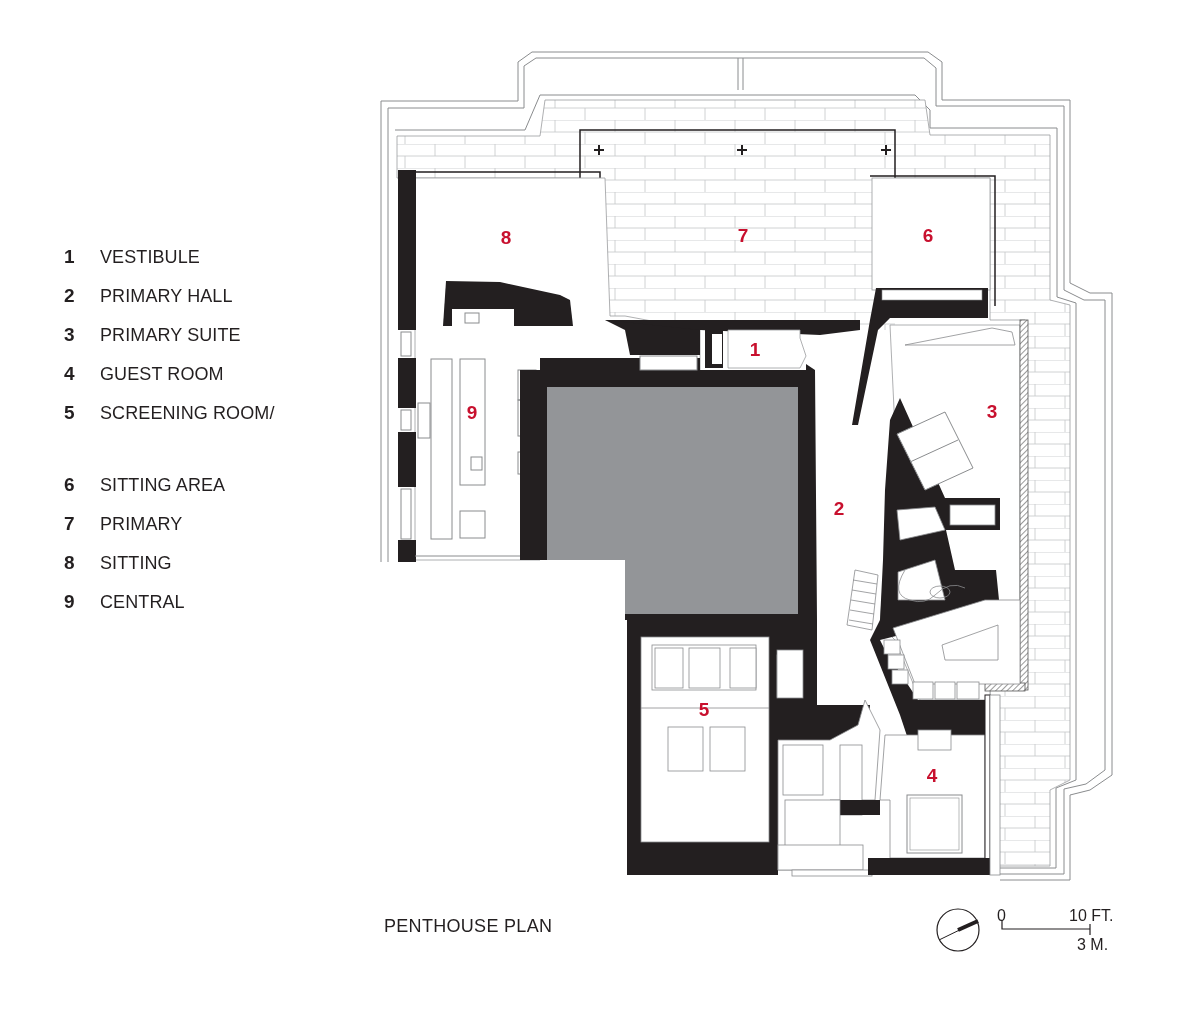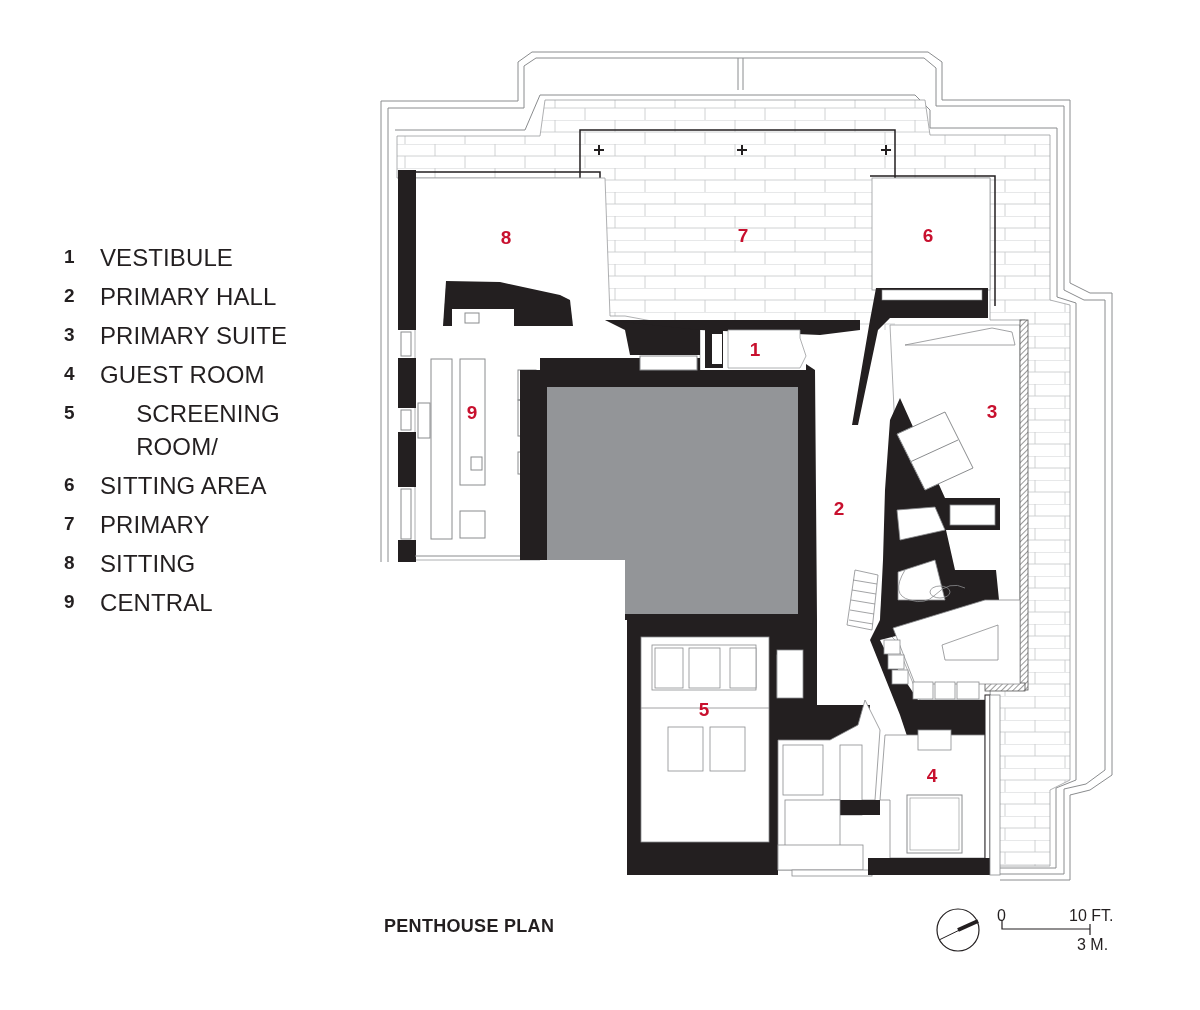--- a/index.html
+++ b/index.html
@@ -2,23 +2,23 @@
 <html><head>
 <meta charset="utf-8">
 <style>
   html, body { margin:0; padding:0; background:#ffffff; }
   body { width:1200px; height:1010px; position:relative; overflow:hidden;
          font-family:"Liberation Sans", "DejaVu Sans", sans-serif; color:#231f20; }
   .legend { position:absolute; left:64px; top:244px; width:260px; }
   .legend-item { display:flex; align-items:flex-start; height:39px; }
   .legend-item.tall { height:72px; }
   .legend-num { width:36px; font-weight:bold; font-size:19px; line-height:26px; }
-  .legend-label { font-size:24px; line-height:33px; margin-top:-3px; letter-spacing:0.1px; }
-  .legend-label span { display:block;margin-left:42px; }
-  .title { position:absolute; left:384px; top:916px; font-size:18px; font-weight:bold; letter-spacing:0.3px; }
+  .legend-label { font-size:18px; line-height:33px; margin-top:-3px; letter-spacing:0.1px; }
+  .legend-label span { display:block; }
+  .title { position:absolute; left:384px; top:916px; font-size:18px; font-weight:normal; letter-spacing:0.3px; }
   .plan { position:absolute; left:0; top:0; }
   .room-label { fill:#c8102e; font-weight:bold; font-size:19px; font-family:"Liberation Sans", sans-serif; }
   .scale-text { font-size:16px; font-family:"Liberation Sans", sans-serif; fill:#231f20; }
 </style>
 </head>
 <body>
 
 <div class="legend">
   <div class="legend-item">
     <div class="legend-num">1</div>

